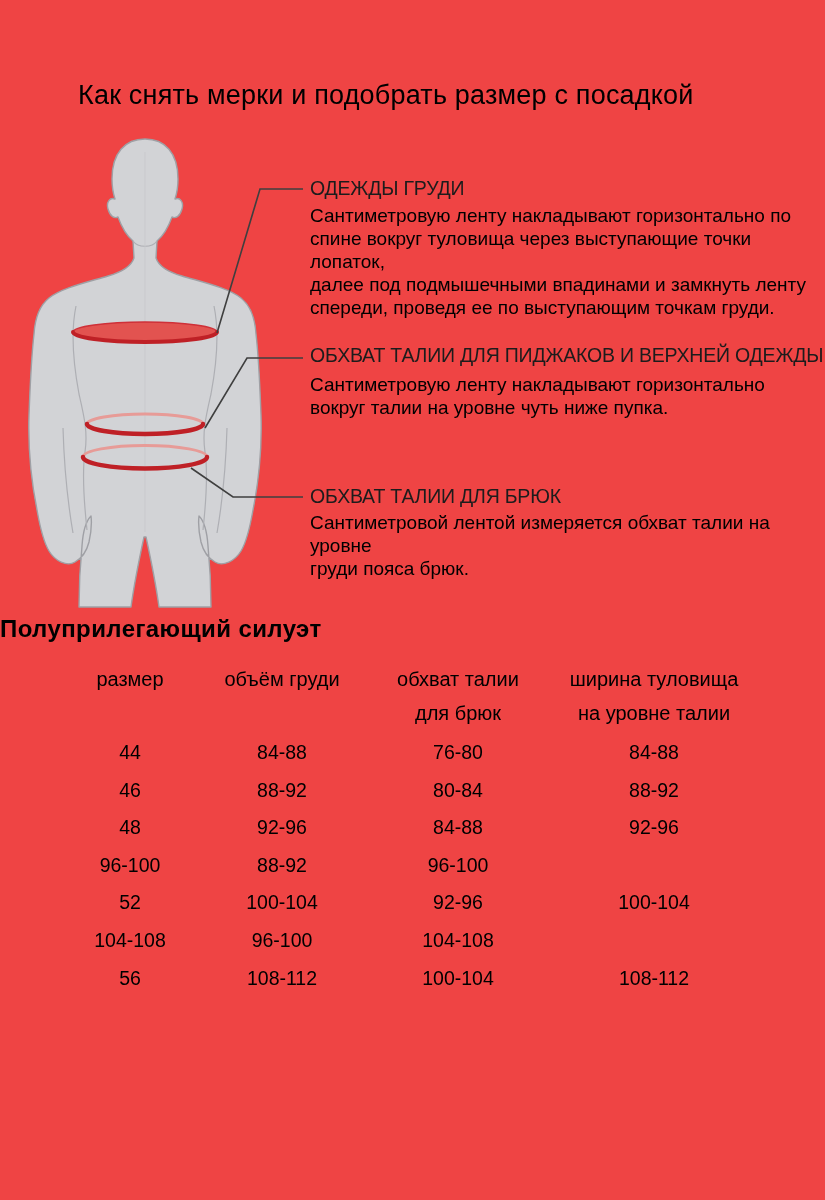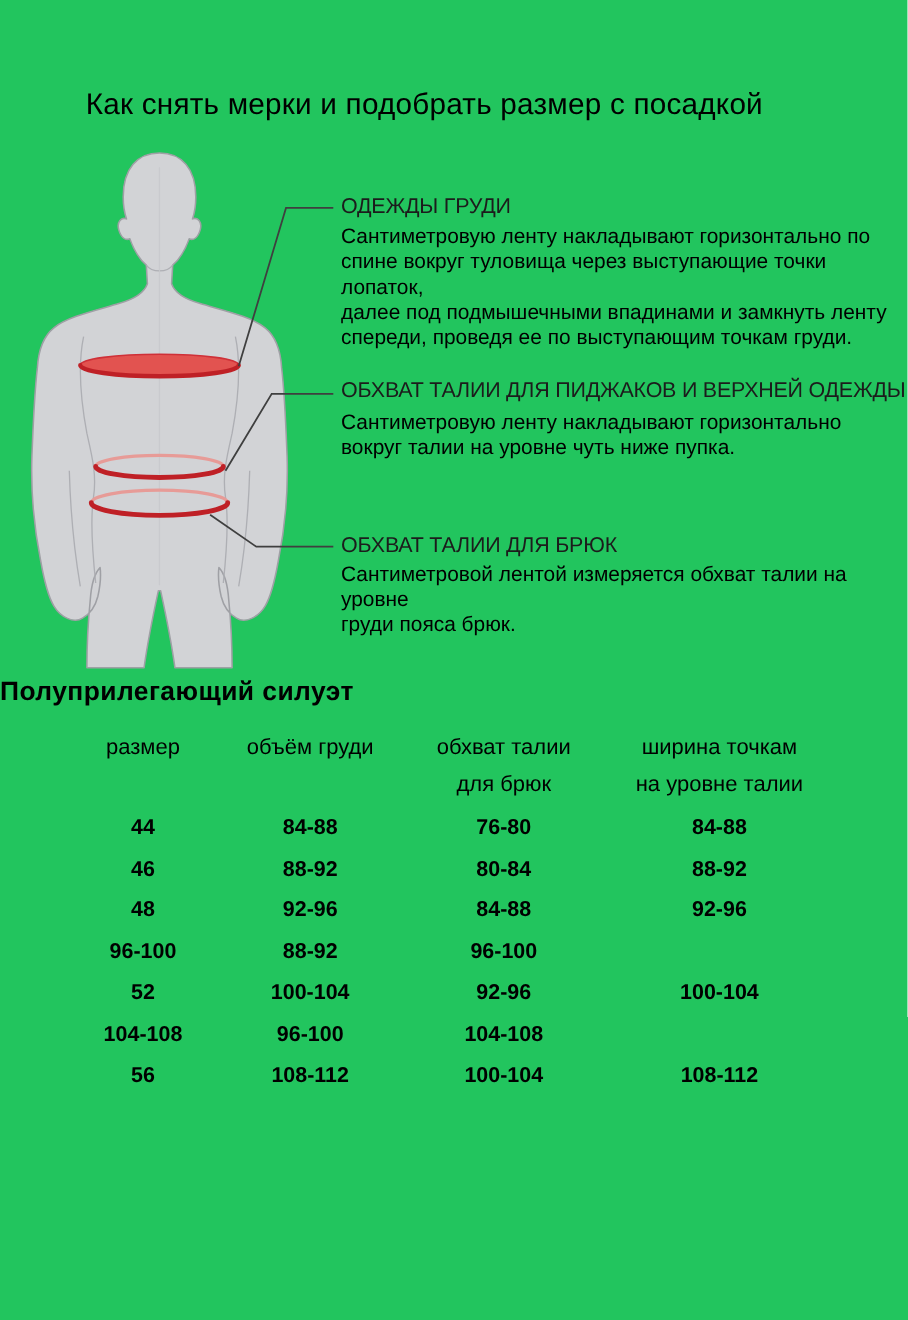--- a/index.html
+++ b/index.html
@@ -1,37 +1,37 @@
 <!DOCTYPE html>
 <html><head>
 <meta charset="utf-8">
 <style>
   html,body{margin:0;padding:0;background:#fff;}
-  .page{position:relative;width:825px;height:1200px;background:#22c55e;
+  .page{position:relative;width:825px;height:1200px;background:#ef4444;
         font-family:"Liberation Sans",sans-serif;color:#000;overflow:hidden;}
   .page-title{position:absolute;left:78px;top:80px;font-size:27px;line-height:30px;
         letter-spacing:0.2px;color:#000;white-space:nowrap;}
   .fig-svg{position:absolute;left:0;top:0;}
   .co-heading{position:absolute;font-size:19.5px;letter-spacing:-0.2px;color:#1c1c1c;white-space:nowrap;}
   .co-body{position:absolute;font-size:19px;line-height:23px;color:#000;white-space:pre-line;}
   .co-h1{left:310px;top:177px;}
   .co-b1{left:310px;top:204px;}
   .co-h2{left:310px;top:344px;}
   .co-b2{left:310px;top:373px;}
   .co-h3{left:310px;top:485px;}
   .co-b3{left:310px;top:511px;}
   .section-title{position:absolute;left:0;top:615px;width:825px;text-align:left;
         font-size:24px;font-weight:bold;letter-spacing:0.4px;color:#000;}
   .tgrid{display:grid;grid-template-columns:110px 194px 158px 234px;}
   .thead{position:absolute;left:75px;top:668px;width:696px;font-size:20px;}
   .thead .tcell{text-align:center;line-height:23px;}
   .thead .l2{margin-top:11px;min-height:23px;}
   .tbody{position:absolute;left:75px;top:734px;width:696px;font-size:19.5px;}
   .trow{display:grid;grid-template-columns:110px 194px 158px 234px;height:37.6px;}
-  .trow .tcell{text-align:center;line-height:37.6px;font-weight:bold;}
+  .trow .tcell{text-align:center;line-height:37.6px;}
 </style>
 </head>
 <body>
 
 <div class="page">
 
   <div class="page-title">Как снять мерки и подобрать размер с посадкой</div>
 
   <svg class="fig-svg" width="825" height="620" viewBox="0 0 825 620">
 
@@ -130,21 +130,21 @@
     </div>
     <div class="tcell">
       <div class="l1">объём груди</div>
       <div class="l2"></div>
     </div>
     <div class="tcell">
       <div class="l1">обхват талии</div>
       <div class="l2">для брюк</div>
     </div>
     <div class="tcell">
-      <div class="l1">ширина точкам</div>
+      <div class="l1">ширина туловища</div>
       <div class="l2">на уровне талии</div>
     </div>
   </div>
 
   <div class="tbody">
     <div class="trow">
       <div class="tcell">44</div>
       <div class="tcell">84-88</div>
       <div class="tcell">76-80</div>
       <div class="tcell">84-88</div>

